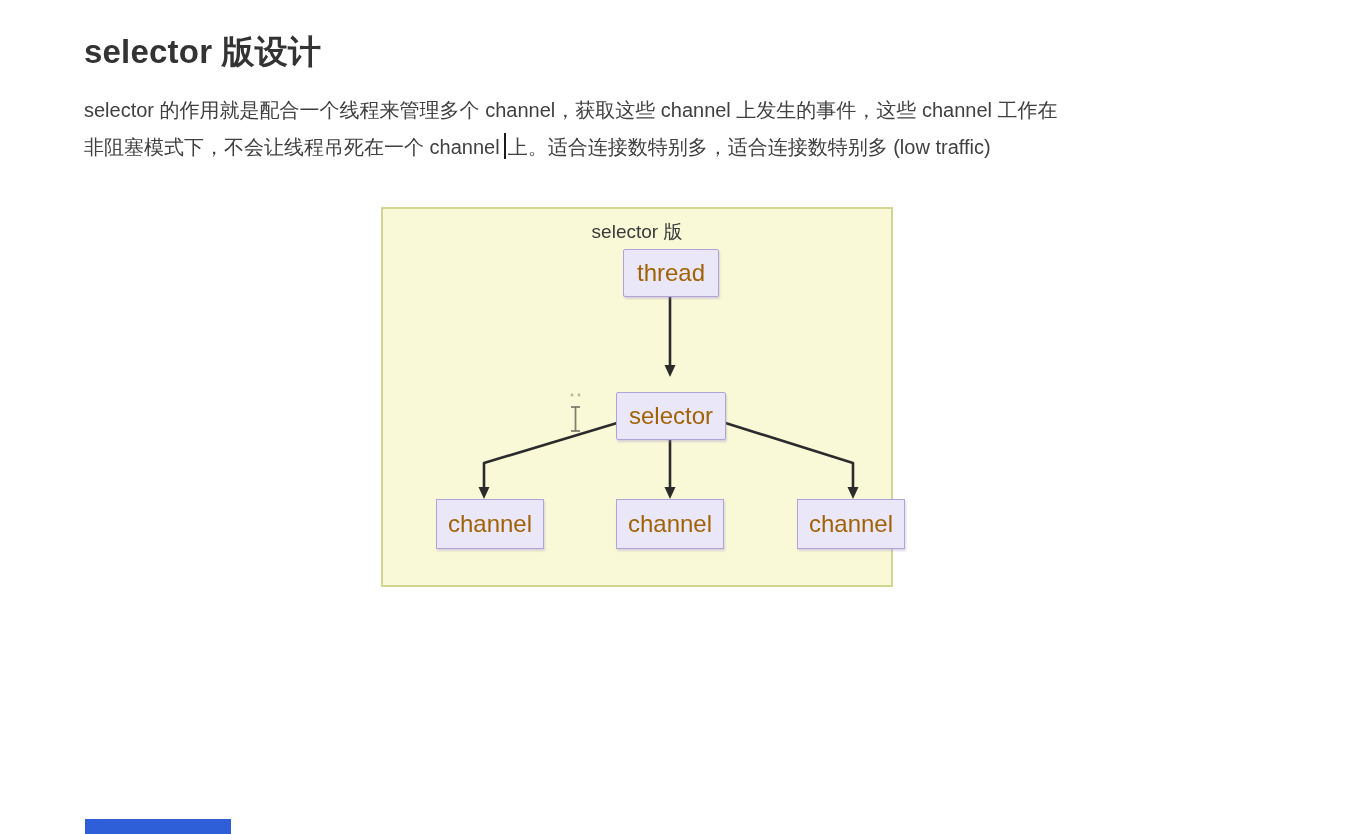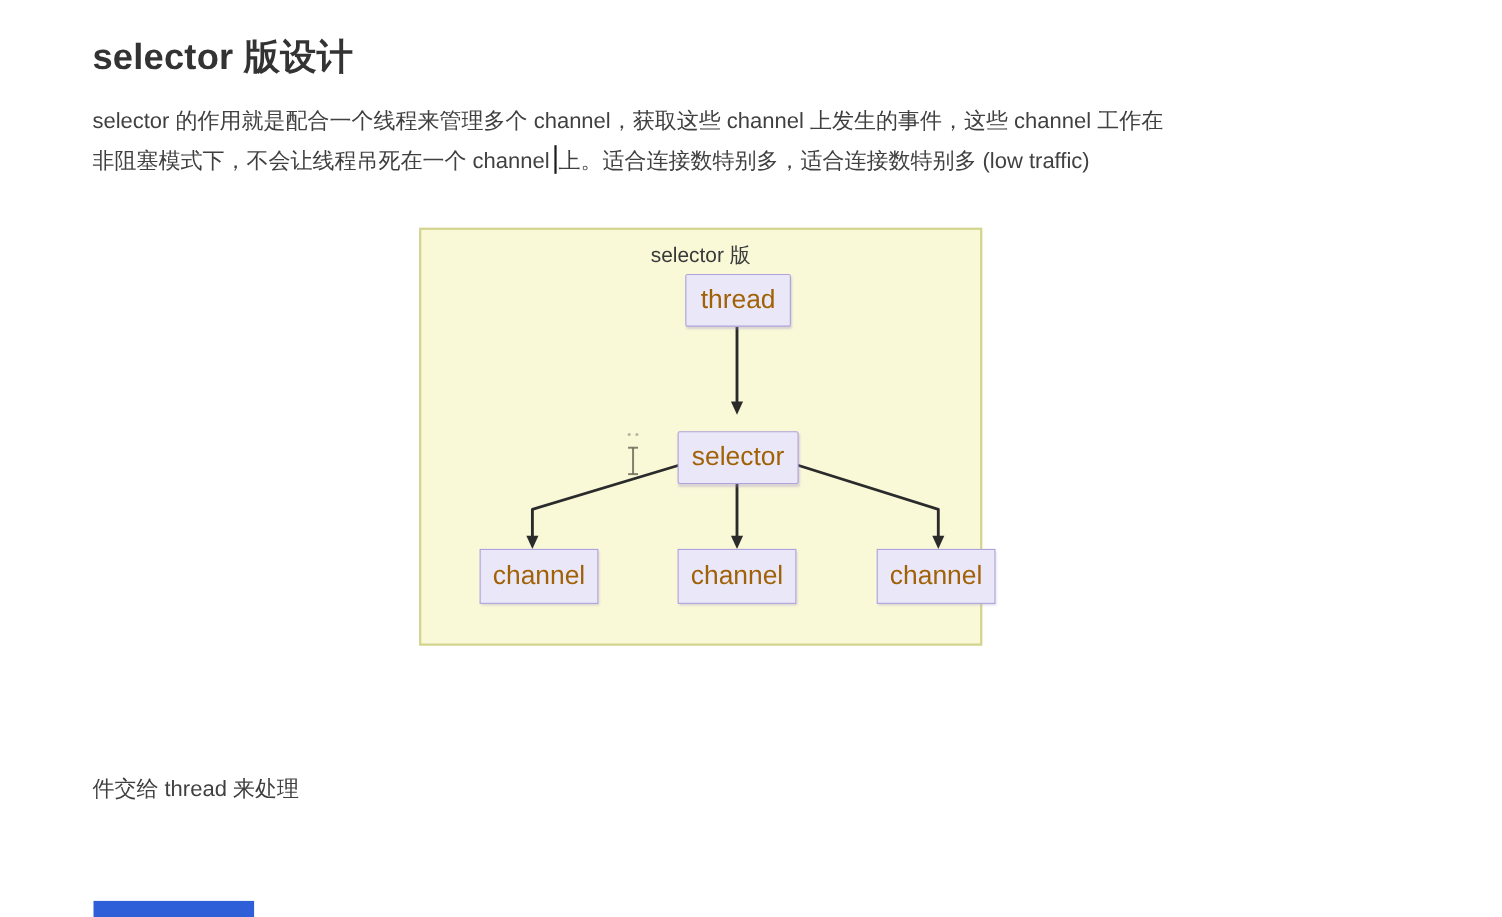--- a/index.html
+++ b/index.html
@@ -137,16 +137,15 @@
   </svg>
 
   <div class="node thread">thread</div>
   <div class="node selector">selector</div>
   <div class="node channel c1">channel</div>
   <div class="node channel c2">channel</div>
   <div class="node channel c3">channel</div>
 </div>
 
 <div class="para p2">
-  <div class="pline"><span>件交给 thread 来处理</span></div>
 </div>
 
 <div class="blue-bar"></div>
 
 </body></html>

